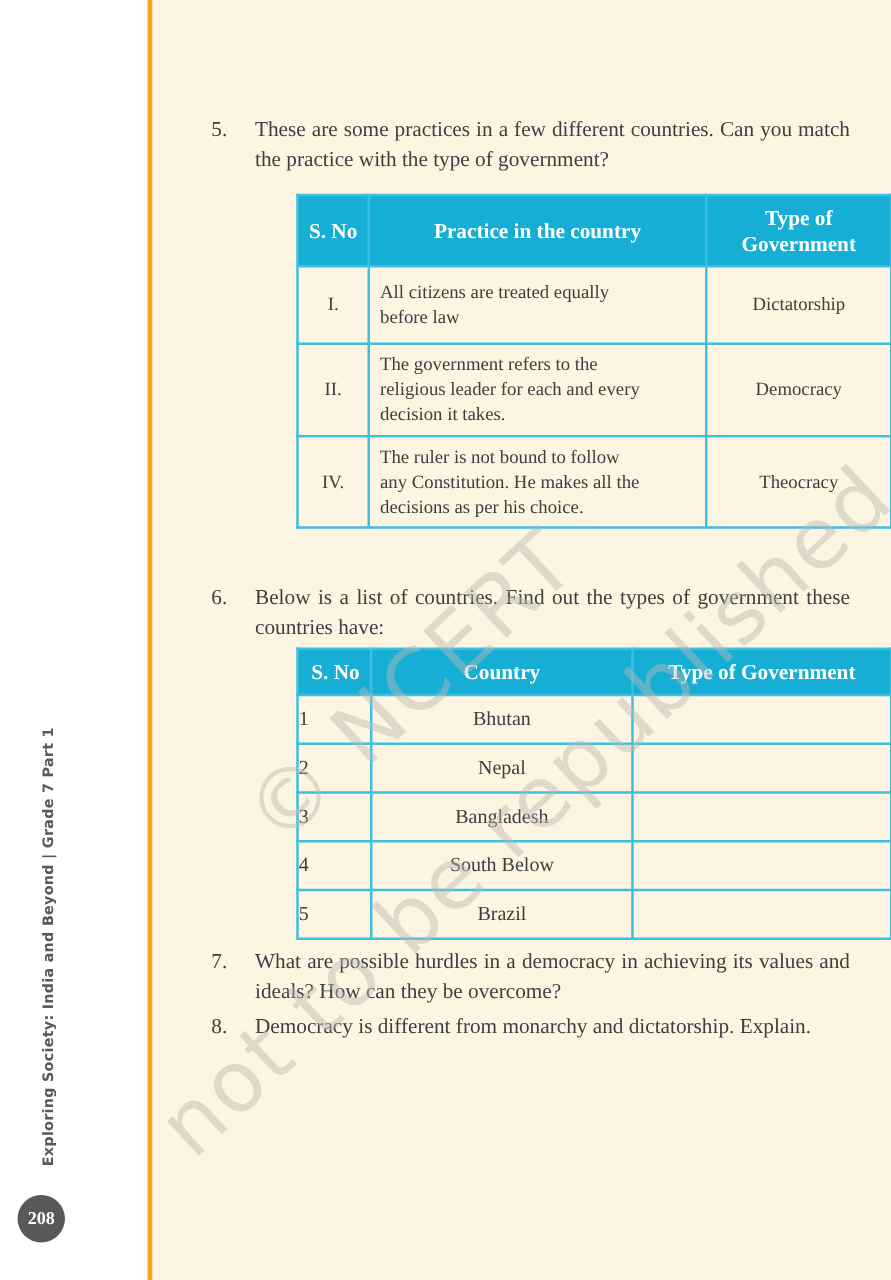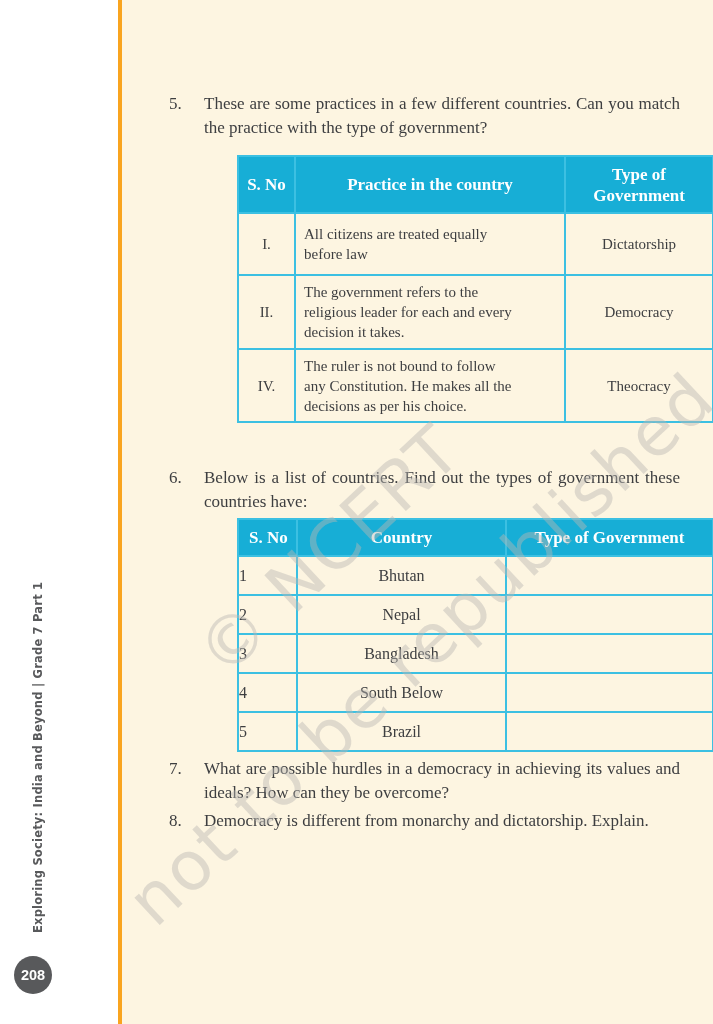--- a/index.html
+++ b/index.html
@@ -68,21 +68,21 @@
     position:absolute; left:31px; top:933px;
     transform-origin:0 0; transform:rotate(-90deg);
     font-family:"DejaVu Sans",sans-serif; font-weight:bold;
     font-size:11.5px; letter-spacing:0.2px; color:#58595b;
     white-space:nowrap;
   }
   .page-badge {
     position:absolute; left:14px; top:956px; width:38px; height:38px;
     border-radius:50%; background:#58595b; color:#ffffff;
     display:flex; align-items:center; justify-content:center;
-    font-family:Liberation Sans, sans-serif; font-weight:bold; font-size:14.5px;
+    font-family:Liberation Serif, serif; font-weight:bold; font-size:14.5px;
   }
 </style>
 </head>
 <body>
 
 <div class="accent-rule"></div>
 <div class="content-area"></div>
 
 <div class="question q5">
   <span class="q-num">5.</span>

